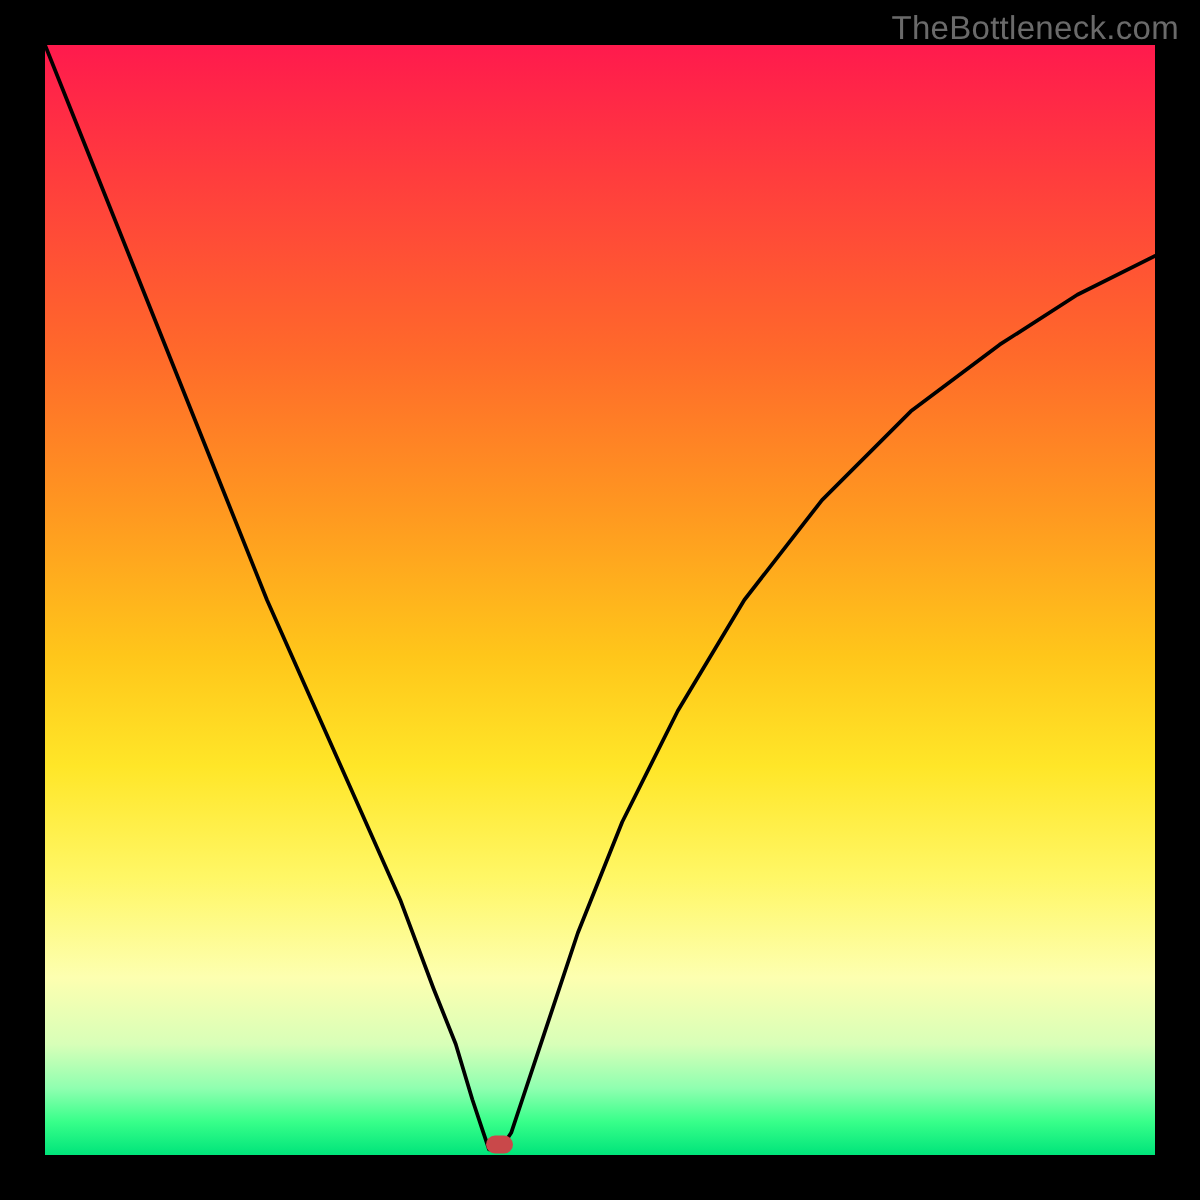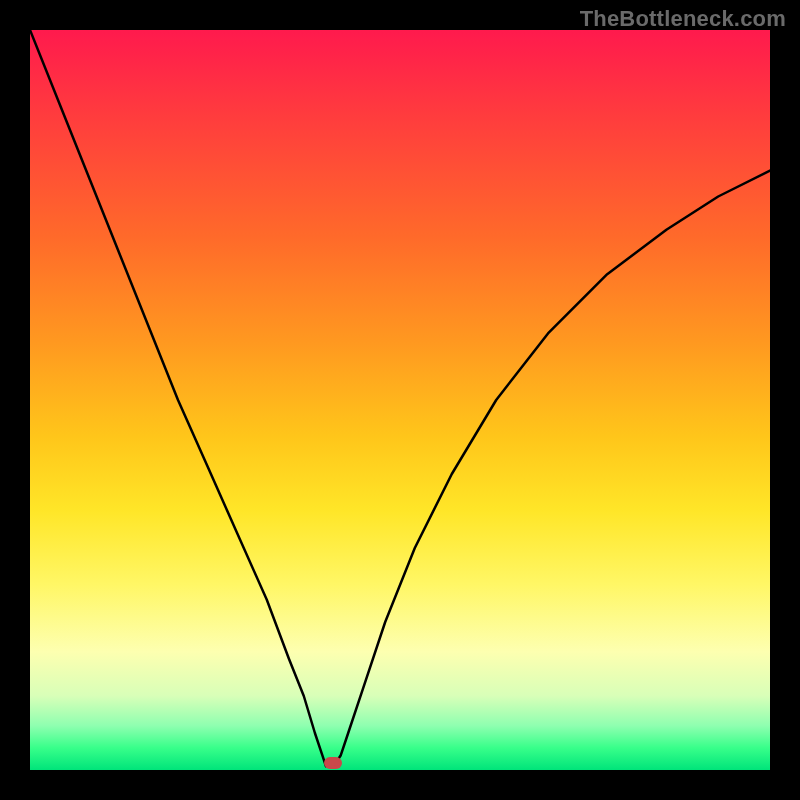--- a/index.html
+++ b/index.html
@@ -38,21 +38,21 @@
       #38ff8a 97%,
       #00e47a 100%
     );
   }
   .watermark {
     position: absolute;
     top: 6px;
     right: 14px;
     color: #6a6a6a;
     font-size: 22px;
-    font-weight: 700;
+    font-weight: 400;
     letter-spacing: 0.2px;
     user-select: none;
   }
   .curve-svg {
     position: absolute;
     left: 0;
     top: 0;
     width: 740px;
     height: 740px;
   }

